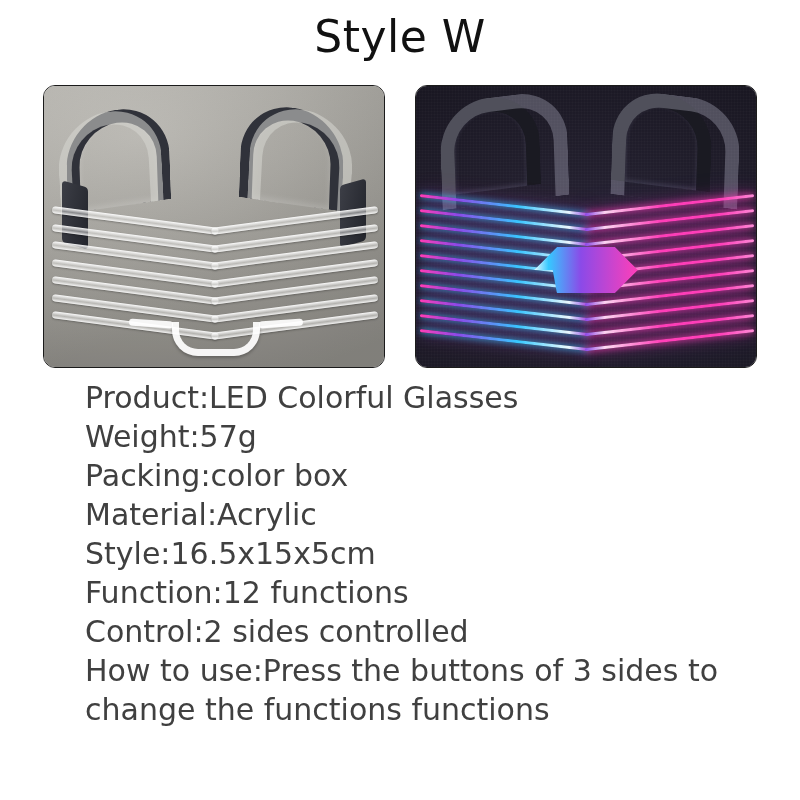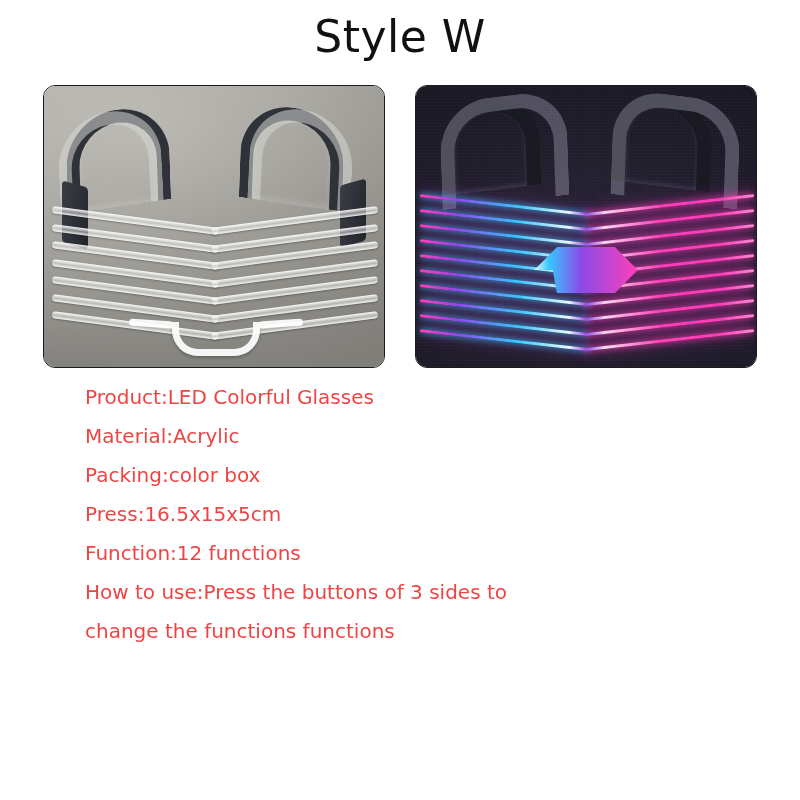--- a/index.html
+++ b/index.html
@@ -169,23 +169,23 @@
     position:absolute; inset:0;
     clip-path:polygon(0 50%, 22% 6%, 78% 6%, 100% 50%, 78% 94%, 22% 94%,
                       22% 94%, 18% 50%, 26% 16%, 74% 16%, 88% 50%, 74% 84%, 26% 84%, 18% 50%);
   }
 
   
   .specs {
     position:absolute;
     left:85px; top:378px;
     width:700px;
-    font-size:20px;
+    font-size:30px;
     line-height:39px;
-    color:#ef4444;
+    color:#404040;
     font-weight:400;
   }
   .spec-line { white-space:pre-wrap; }
 </style>
 </head>
 <body>
 
 <div class="title">Style W</div>
 
 <div class="photos">
@@ -289,19 +289,21 @@
       <div class="nose-r" id="nose-lit">
           <div class="nose-ring" style="background: linear-gradient(90deg, rgb(234, 252, 255) 0%, rgb(54, 200, 255) 14%, rgb(139, 74, 232) 45%, rgb(255, 63, 184) 100%); box-shadow: rgba(255, 70, 190, 0.8) 0px 0px 10px, rgba(120, 90, 230, 0.6) 0px 0px 20px;"></div>
         </div>
     </div>
   </div>
 
 </div>
 
 <div class="specs" id="spec-list">
     <div class="spec-line">Product:LED Colorful Glasses</div>
+    <div class="spec-line">Weight:57g</div>
+    <div class="spec-line">Packing:color box</div>
     <div class="spec-line">Material:Acrylic</div>
-    <div class="spec-line">Packing:color box</div>
-    <div class="spec-line">Press:16.5x15x5cm</div>
+    <div class="spec-line">Style:16.5x15x5cm</div>
     <div class="spec-line">Function:12 functions</div>
+    <div class="spec-line">Control:2 sides controlled</div>
     <div class="spec-line">How to use:Press the buttons of 3 sides to</div>
     <div class="spec-line">change the functions functions</div>
   </div>
 
 </body></html>

